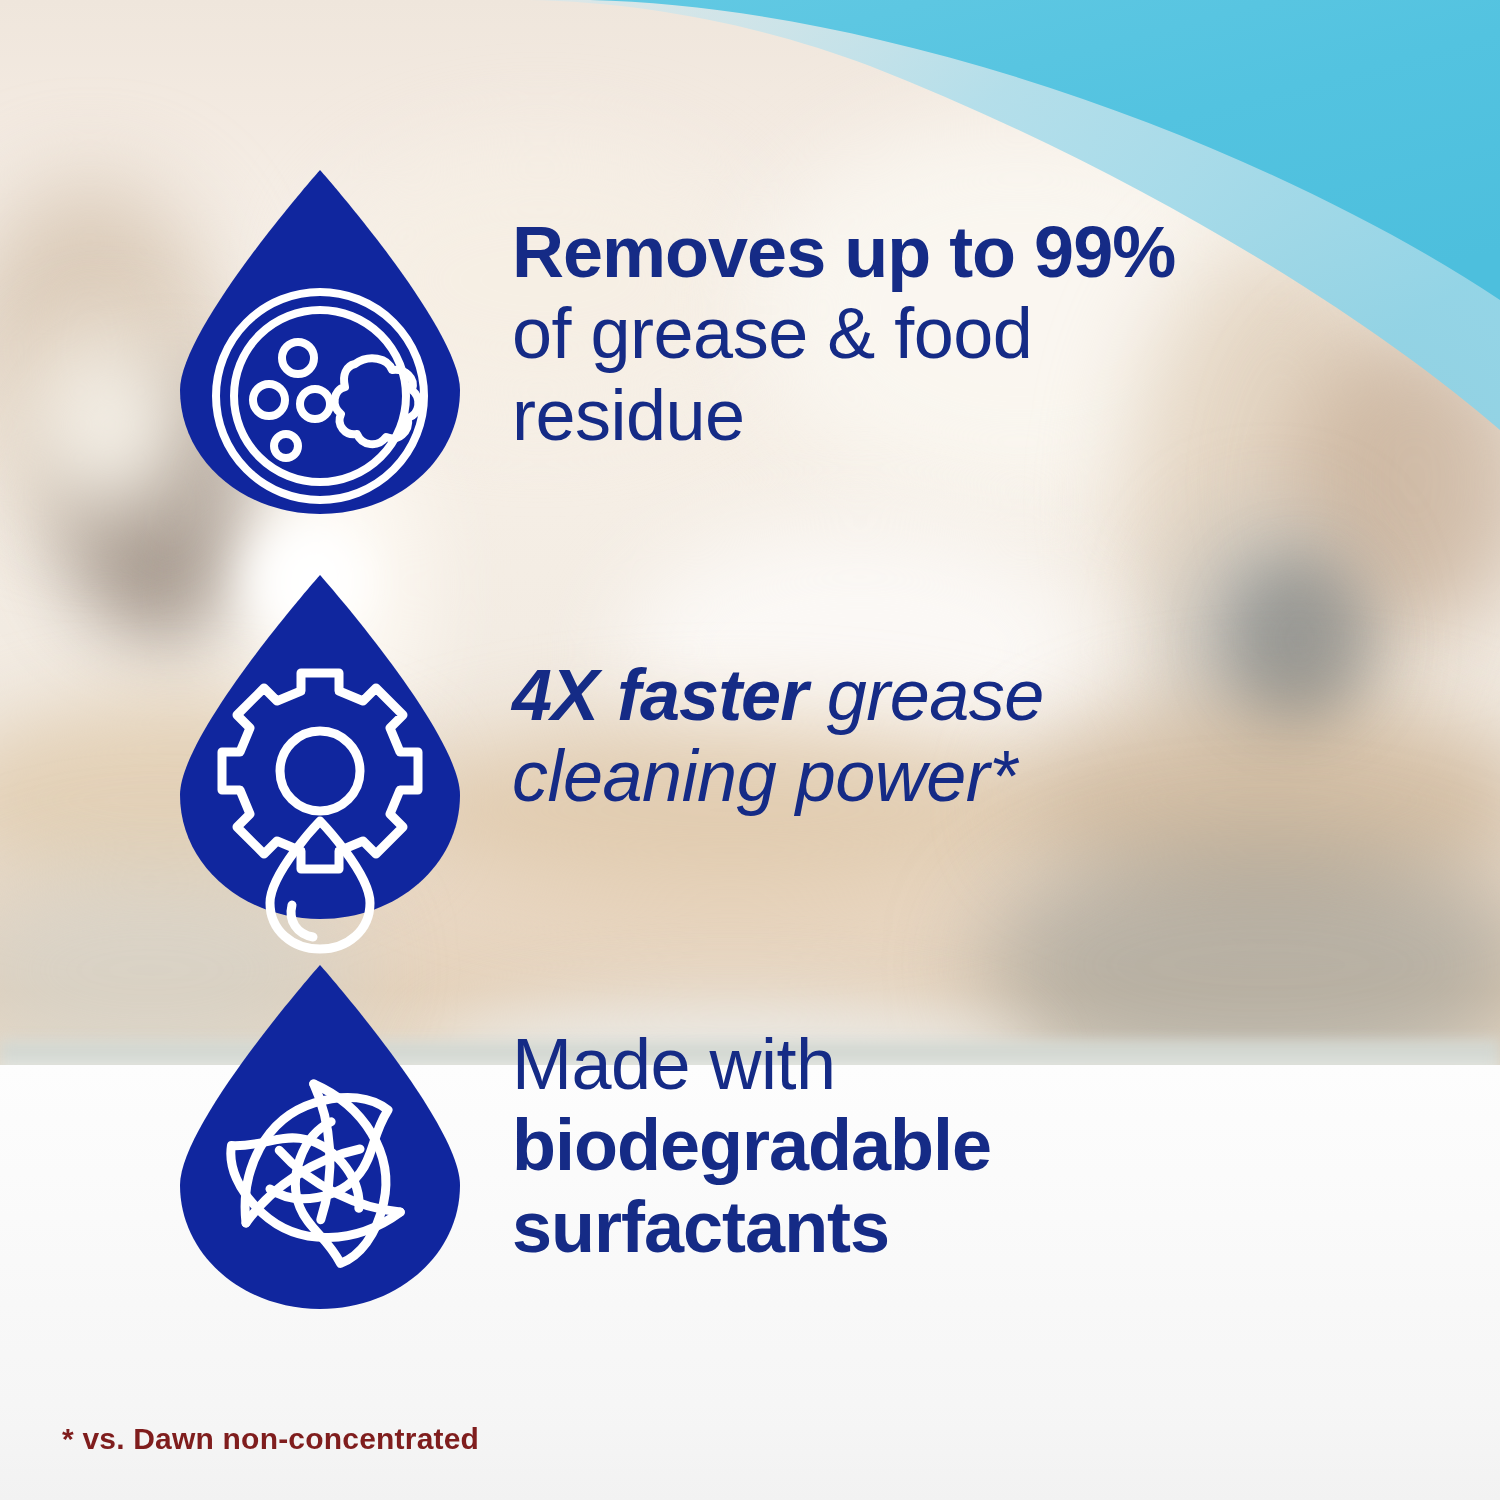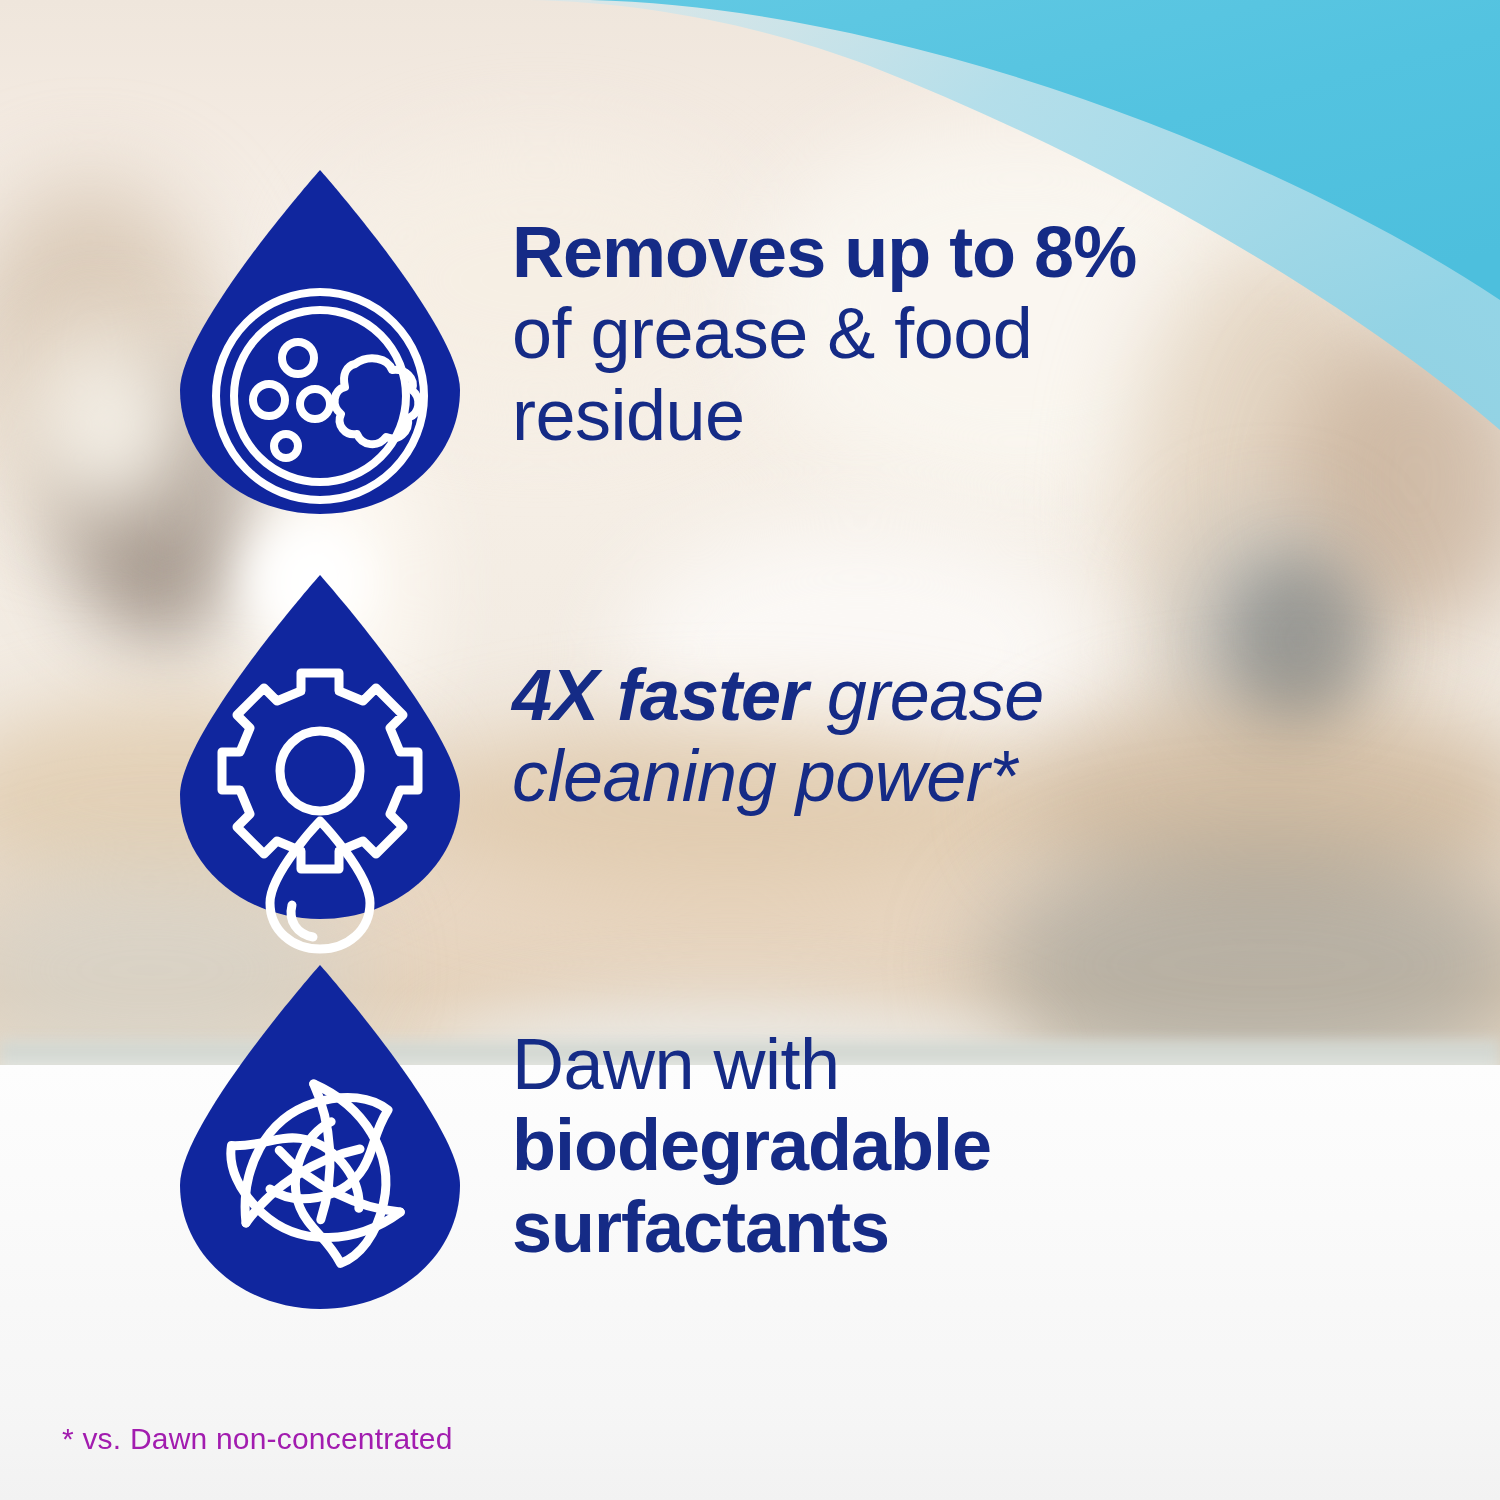--- a/index.html
+++ b/index.html
@@ -98,24 +98,24 @@
   }
   .feature-text b { font-weight:700; letter-spacing:-1px; }
 
   .ft1 { top:212px; }
   .ft2 { top:655px;font-style:italic; }
   .ft3 { top:1024px; }
 
   .footnote {
     position:absolute;
     left:62px; top:1422px;
-    color:#a21caf;
+    color:#7f1d1d;
     font-size:30px;
     letter-spacing:.2px;
-    font-weight:400;
+    font-weight:700;
   }
 </style>
 </head>
 <body>
 
 <div id="stage">
 
   <div class="bg-layer bg-base">
     <div class="blob b1"></div>
       <div class="blob b2"></div>
@@ -186,21 +186,21 @@
 
         <path d="M181 196 C195 186 214 190 218 202 C231 200 242 210 238 222
                  C248 230 246 246 234 250 C236 264 224 274 212 269
                  C204 280 188 278 183 266 C171 268 162 257 167 246
                  C157 238 159 222 171 219 C168 207 172 198 181 196 Z"></path>
       </g>
     </svg>
   </div>
 
   <div class="feature-text ft1">
-    <b>Removes up to 8%</b><span> of grease &amp; food residue</span>
+    <b>Removes up to 99%</b><span> of grease &amp; food residue</span>
   </div>
 
   <div class="drop drop2">
     <svg viewBox="0 0 292 348" xmlns="http://www.w3.org/2000/svg">
       <g>
         <path d="M146 2 C146 2 286 160 286 222 C286 292 223 346 146 346
                  C69 346 6 292 6 222 C6 160 146 2 146 2 Z" fill="#10269E"></path>
       </g>
       <g fill="none" stroke="#ffffff" stroke-width="9" stroke-linecap="round" stroke-linejoin="round">
 
@@ -248,18 +248,18 @@
         <g transform="rotate(240 146 210)">
           <path d="M72 260 C66 206 92 155 140 140 C172 130 198 134 214 147
                    C198 172 200 192 186 210 C166 236 122 244 96 226"></path>
           <path d="M72 260 C96 226 138 196 186 186"></path>
         </g>
       </g>
     </svg>
   </div>
 
   <div class="feature-text ft3">
-    <span>Dawn with </span><b>biodegradable surfactants</b>
+    <span>Made with </span><b>biodegradable surfactants</b>
   </div>
 
   <div class="footnote">* vs. Dawn non-concentrated</div>
 
 </div>
 
 </body></html>

